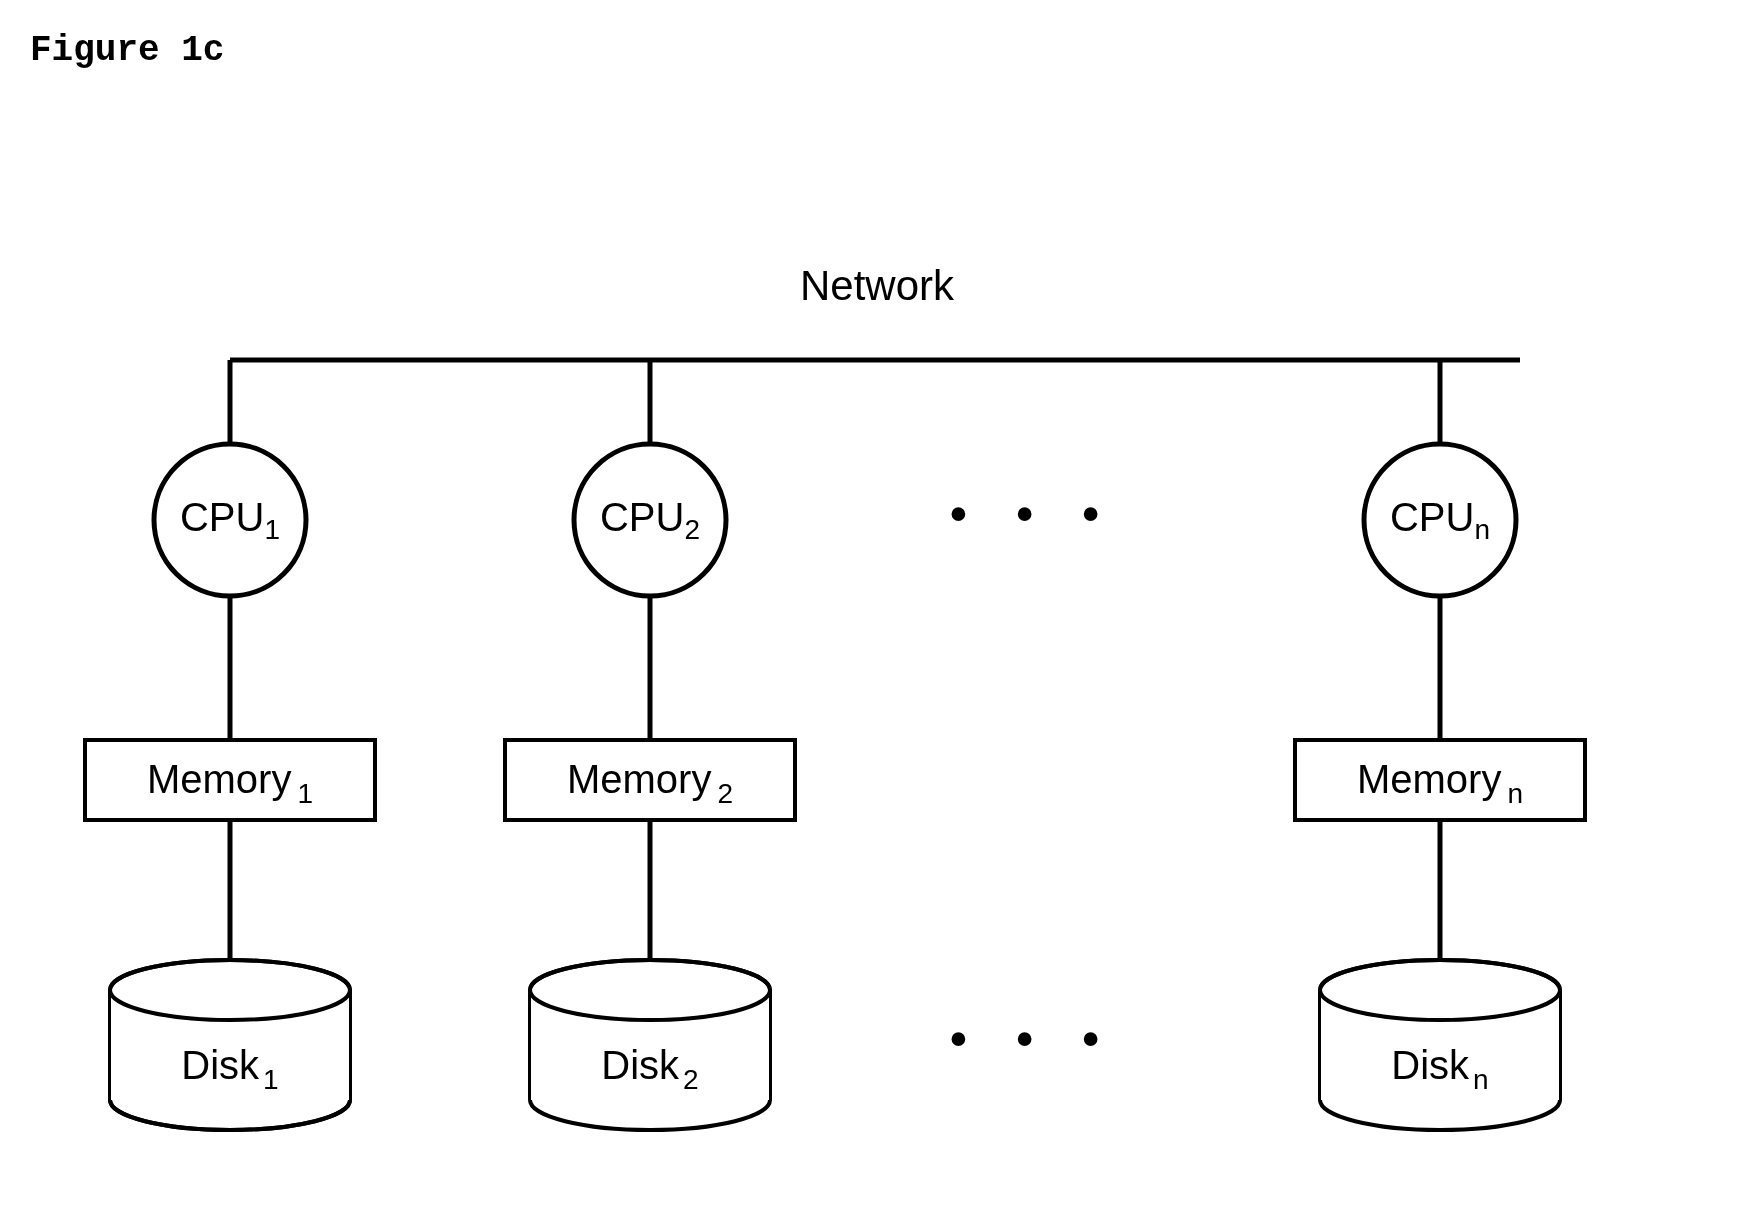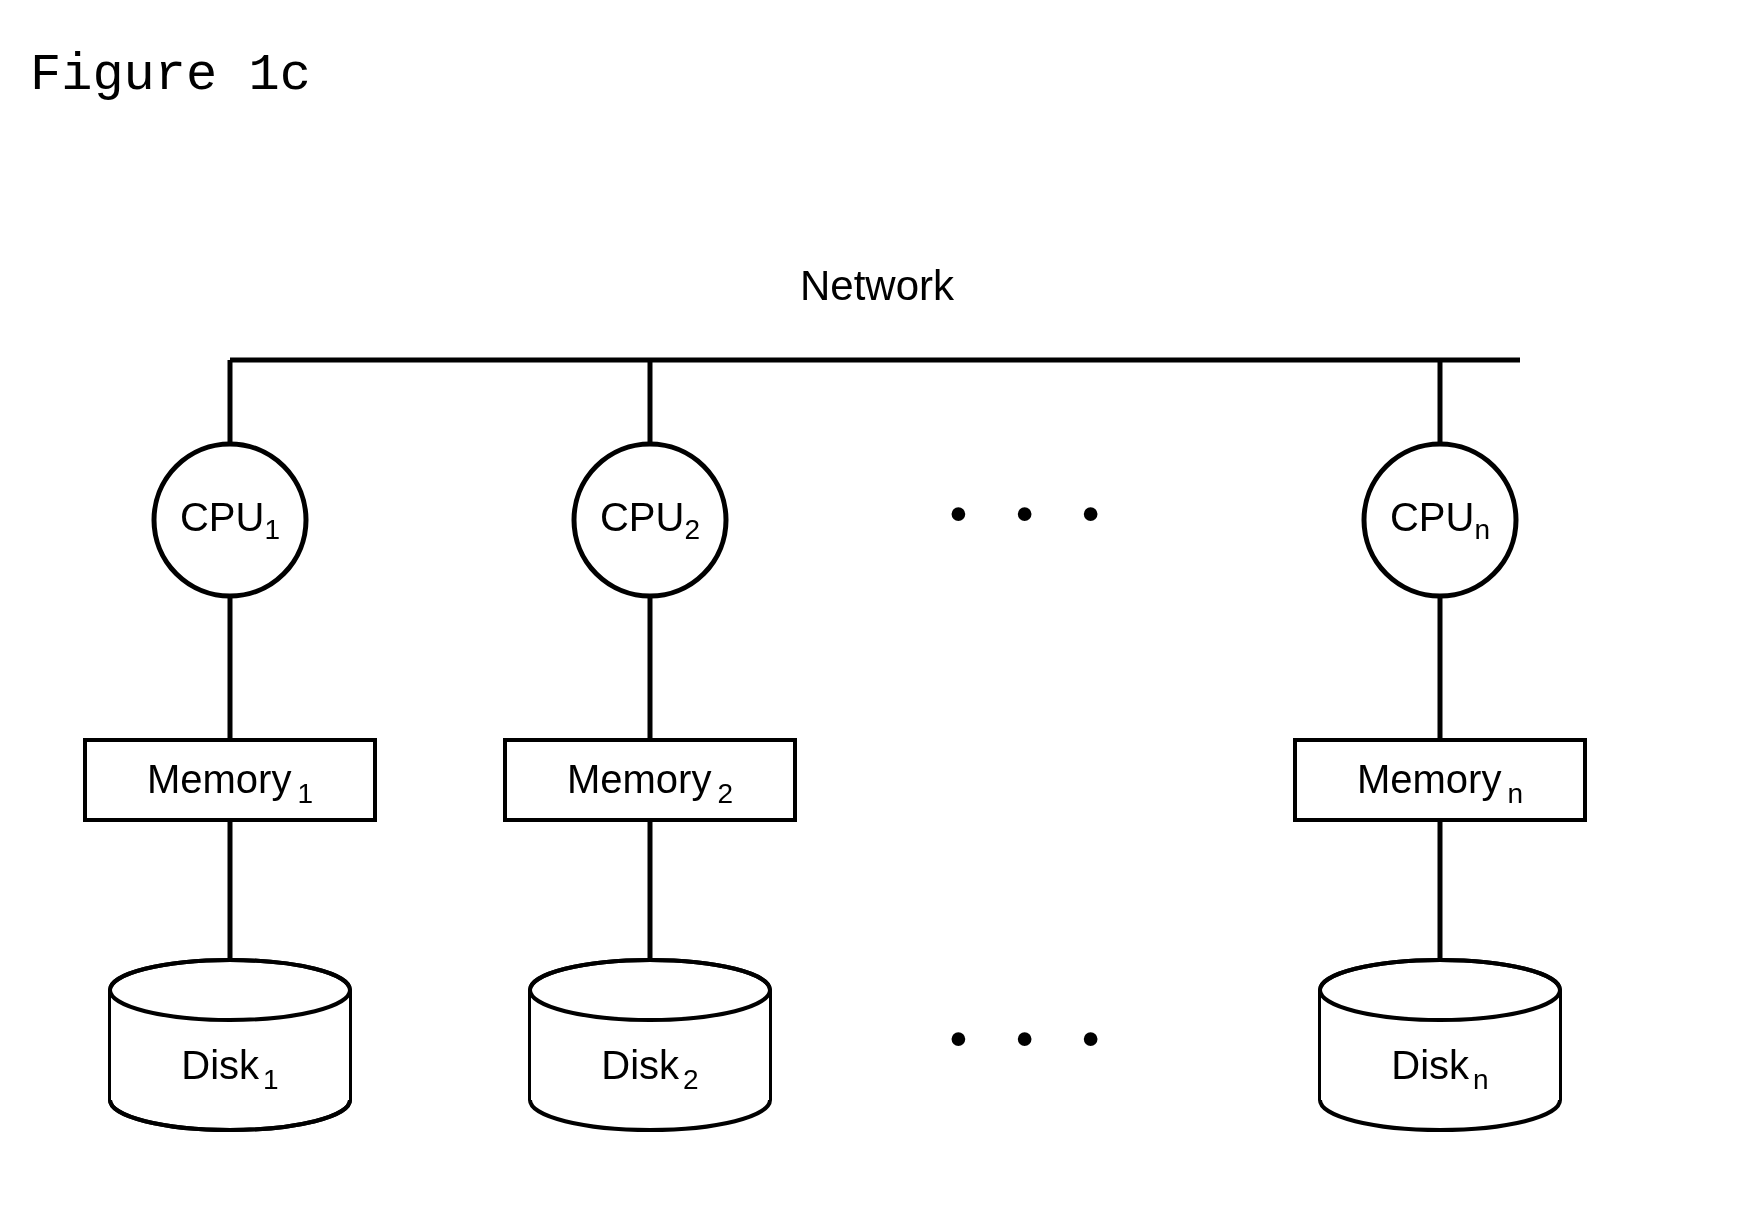--- a/index.html
+++ b/index.html
@@ -3,26 +3,25 @@
   <meta charset="utf-8">
   <style>
     body {
       margin: 0;
       padding: 0;
       background: white;
       font-family: Arial, Helvetica, sans-serif;
     }
     .figure-title {
       font-family: "Courier New", Courier, monospace;
-      font-weight: normal;
-      font-size: 52px;
+      font-weight: bold;
+      font-size: 36px;
       position: absolute;
       top: 30px;
       left: 30px;
-      margin-top: 16px;
     }
     svg {
       display: block;
     }
     .node-label {
       font-family: Arial, Helvetica, sans-serif;
       font-size: 40px;
       text-anchor: middle;
       dominant-baseline: middle;
     }

